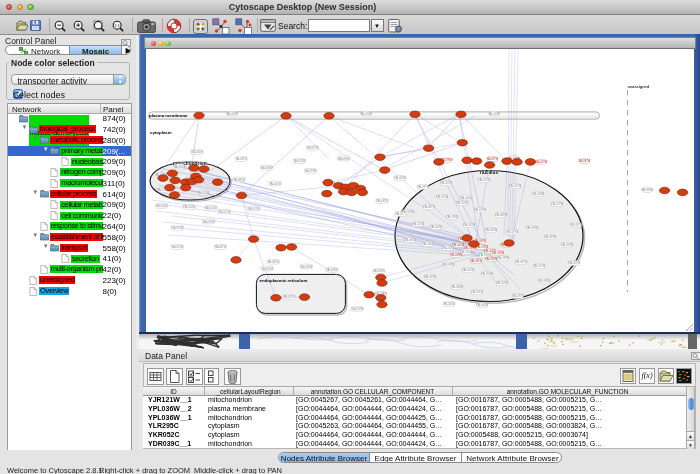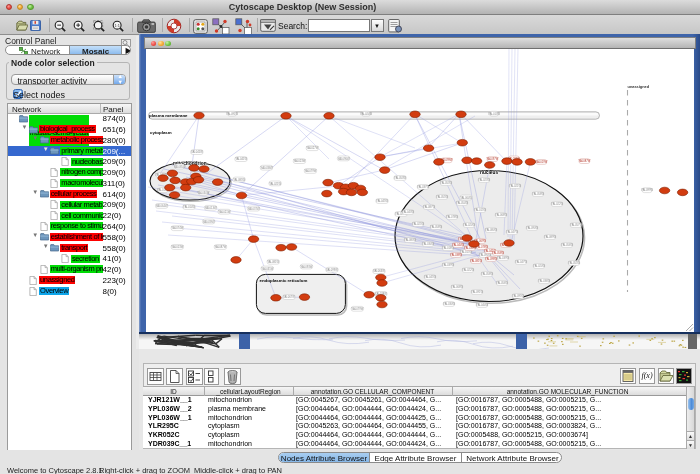--- a/index.html
+++ b/index.html
@@ -643,21 +643,21 @@
     <span style="position:absolute;left:20.5px;top:1.4px;font-size:7.5px;line-height:8px;letter-spacing:-0.4px;background:#00dc05;color:#000;padding:14px 1px;white-space:nowrap;max-width:74px;overflow:hidden;display:inline-block">mosaic-demo-yeast</span>
     <span style="position:absolute;left:94.5px;top:1px;font-size:8px;line-height:9px;color:#000">874(0)</span>
   </div>
 <div style="position:absolute;left:8px;top:124.0px;width:123px;height:10.8px;">
     <span style="position:absolute;left:13.6px;top:0.2px;font-size:6px;color:#777">▼</span>
     <svg width="9" height="8" viewBox="0 0 9 8" style="position:absolute;left:21.1px;top:1.6px">
       <path d="M0.4,2.2 L0.4,7 L8.6,7 L8.6,1.8 L4.6,1.8 L3.8,0.6 L0.8,0.6 Z" fill="#6d96bc" stroke="#46688c" stroke-width="0.7"></path>
       <path d="M0.4,3.1 L8.6,3.1" stroke="#8fb3d4" stroke-width="1.1"></path>
     </svg>
     <span style="position:absolute;left:31.1px;top:1.4px;font-size:7.5px;line-height:8px;letter-spacing:-0.4px;background:#fd0100;color:#000;padding:0 1px;white-space:nowrap;max-width:64px;overflow:hidden;display:inline-block">biological_process</span>
-    <span style="position:absolute;left:94.5px;top:1px;font-size:8px;line-height:9px;color:#000">651(6)</span>
+    <span style="position:absolute;left:94.5px;top:1px;font-size:8px;line-height:9px;color:#000">742(0)</span>
   </div>
 <div style="position:absolute;left:8px;top:134.8px;width:123px;height:10.8px;">
     <span style="position:absolute;left:24.2px;top:0.2px;font-size:6px;color:#777">▼</span>
     <svg width="9" height="8" viewBox="0 0 9 8" style="position:absolute;left:31.7px;top:1.6px">
       <path d="M0.4,2.2 L0.4,7 L8.6,7 L8.6,1.8 L4.6,1.8 L3.8,0.6 L0.8,0.6 Z" fill="#6d96bc" stroke="#46688c" stroke-width="0.7"></path>
       <path d="M0.4,3.1 L8.6,3.1" stroke="#8fb3d4" stroke-width="1.1"></path>
     </svg>
     <span style="position:absolute;left:41.7px;top:1.4px;font-size:7.5px;line-height:8px;letter-spacing:-0.4px;background:#fd0100;color:#000;padding:0 1px;white-space:nowrap;max-width:53px;overflow:hidden;display:inline-block">metabolic process</span>
     <span style="position:absolute;left:94.5px;top:1px;font-size:8px;line-height:9px;color:#000">280(0)</span>
   </div>
@@ -772,20 +772,28 @@
 <div style="position:absolute;left:8px;top:285.7px;width:123px;height:10.8px;">
     <svg width="8" height="9" viewBox="0 0 8 9" style="position:absolute;left:21.1px;top:1px">
       <path d="M0.9,0.4 L5,0.4 L7.3,2.6 L7.3,8.6 L0.9,8.6 Z" fill="#fff" stroke="#999" stroke-width="0.7"></path>
       <path d="M5,0.4 L5,2.6 L7.3,2.6" fill="#ddd" stroke="#999" stroke-width="0.6"></path>
     </svg>
     <span style="position:absolute;left:31.1px;top:1.4px;font-size:7.5px;line-height:8px;letter-spacing:-0.4px;background:#0ea5e9;color:#000;padding:0 1px;white-space:nowrap;max-width:64px;overflow:hidden;display:inline-block">Overview</span>
     <span style="position:absolute;left:94.5px;top:1px;font-size:8px;line-height:9px;color:#000">8(0)</span>
   </div>
 
 <div class="abs" style="left:139px;top:349px;width:561px;height:101px;background:#e7e7e7">
+  <div class="abs" style="left:0;top:0;width:561px;height:13px;background:linear-gradient(#ececec,#d8d8d8);border-bottom:1px solid #bbb">
+    <span class="abs" style="left:6px;top:1.5px;font-size:8.5px;color:#222">Data Panel</span>
+    <svg class="abs" style="left:552px;top:2.5px" width="10" height="8" viewBox="0 0 10 8">
+      <rect x="0.5" y="0.5" width="9" height="7" fill="#eee" stroke="#888" stroke-width="0.8"></rect>
+      <circle cx="4" cy="3.5" r="2" fill="none" stroke="#888" stroke-width="0.9"></circle>
+      <line x1="5.5" y1="5" x2="8" y2="7.5" stroke="#888" stroke-width="1"></line>
+    </svg>
+  </div>
   <div class="abs" style="left:4px;top:13.5px;width:553px;height:86px;background:#eee;border:1px solid #b5b5b5"></div>
 </div>
 
 <div class="abs" style="left:146.5px;top:367.5px;width:17px;height:17px;background:#fdfdfd;border:1px solid #999">
   <svg width="15" height="15" viewBox="0 0 15 15">
       <rect x="2" y="3.5" width="11" height="8" fill="#fff" stroke="#444" stroke-width="0.9"></rect>
   <line x1="2" y1="6" x2="13" y2="6" stroke="#444" stroke-width="0.8"></line>
       <line x1="2" y1="8.5" x2="13" y2="8.5" stroke="#444" stroke-width="0.8"></line>
   <line x1="5.5" y1="3.5" x2="5.5" y2="11.5" stroke="#444" stroke-width="0.8"></line>
       <line x1="9" y1="3.5" x2="9" y2="11.5" stroke="#444" stroke-width="0.8"></line>

